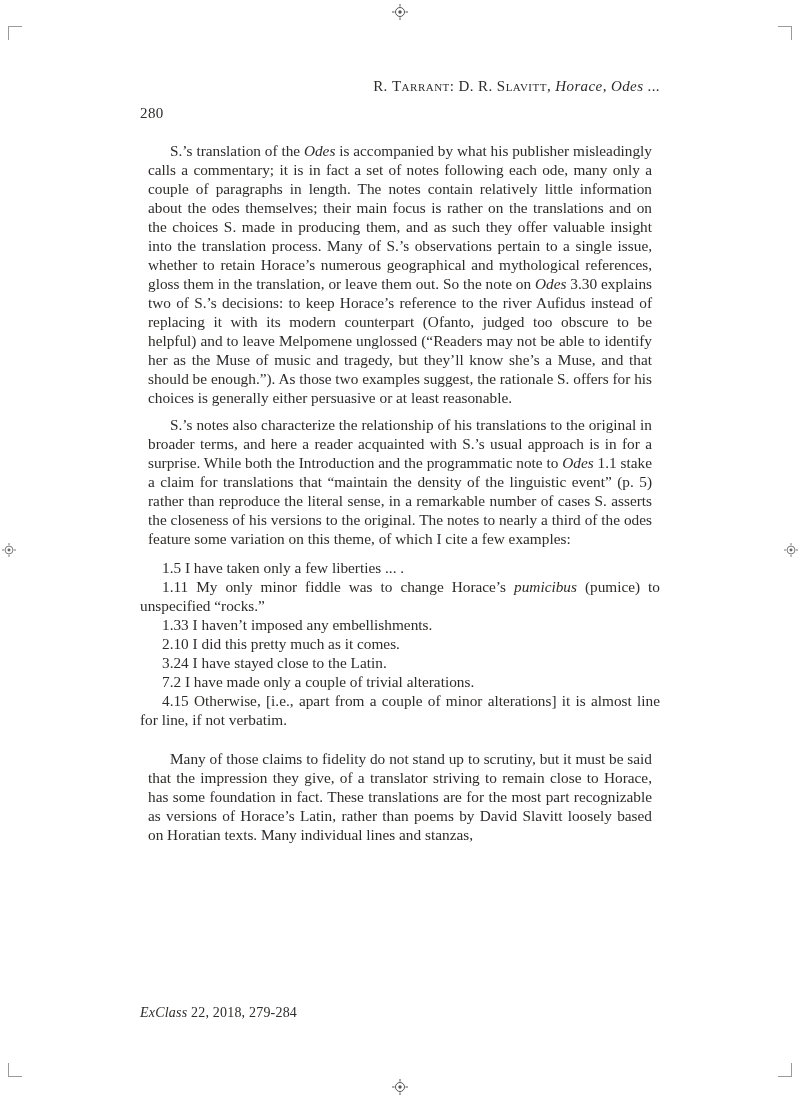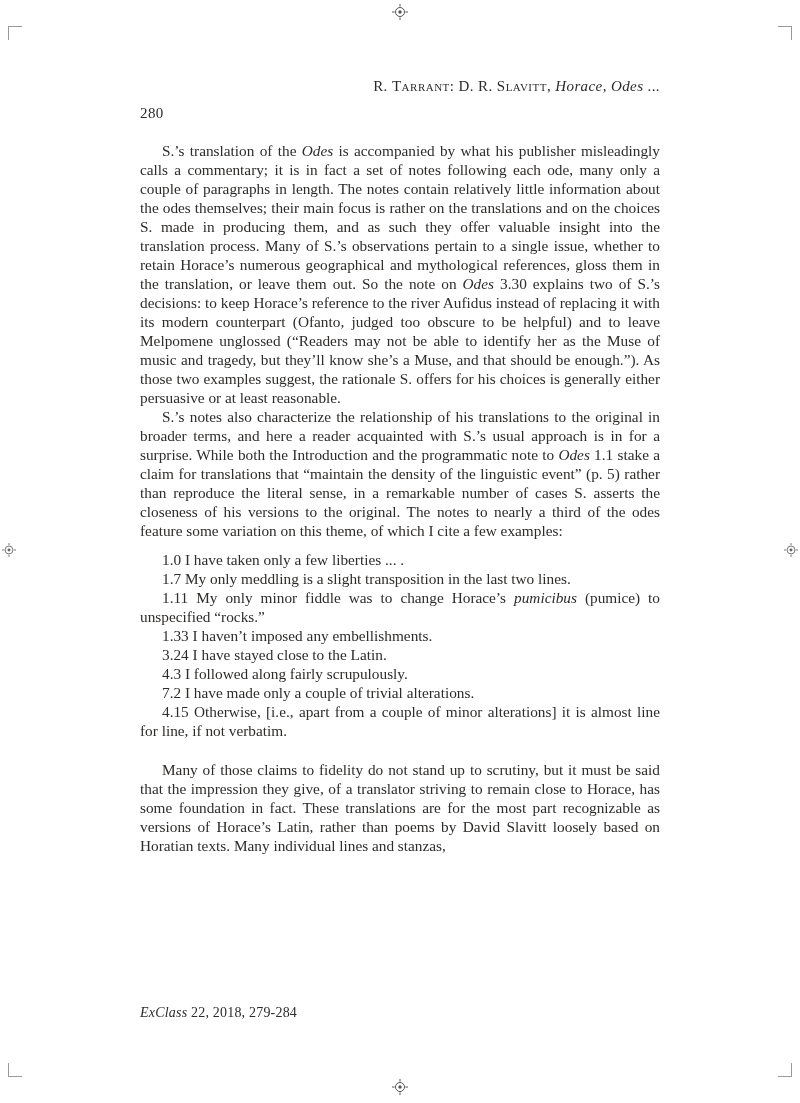--- a/index.html
+++ b/index.html
@@ -25,21 +25,21 @@
   .textblock{
     position:absolute;left:140px;top:78px;width:520px;
   }
   .running-head{
     position:relative;height:20px;
     font-size:15px;letter-spacing:.4px;
   }
   .running-head .pagenum{position:absolute;left:0;top:0;margin-top:27px;}
   .running-head .title{display:block;text-align:right;}
   .body-text{margin-top:43px;font-size:15.3px;line-height:19px;text-align:justify;}
-  .para{margin:0;text-indent:22px;font-family:Liberation Serif, serif;}
+  .para{margin:8px;text-indent:22px;font-family:Liberation Serif, serif;}
   .quotes{margin-top:10px;}
   .quote-item{margin:0;text-indent:22px;}
   .para.after-quotes{margin-top:20px;}
   .it{font-style:italic;}
   .sc{font-variant:small-caps;letter-spacing:.5px;}
   .footer{
     position:absolute;left:140px;top:1005px;
     font-size:14px;letter-spacing:.2px;
   }
 </style>
@@ -99,26 +99,25 @@
     <div class="running-head">
       <span class="pagenum">280</span>
       <span class="title"><span>R. </span><span class="sc">Tarrant</span><span>: D. R. </span><span class="sc">Slavitt</span><span>, </span><span class="it">Horace</span><span>, </span><span class="it">Odes</span><span> ...</span></span>
     </div>
 
     <div class="body-text">
       <p class="para"><span>S.’s translation of the </span><span class="it">Odes</span><span> is accompanied by what his publisher misleadingly calls a commentary; it is in fact a set of notes following each ode, many only a couple of paragraphs in length. The notes contain relatively little information about the odes themselves; their main focus is rather on the translations and on the choices S. made in producing them, and as such they offer valuable insight into the translation process. Many of S.’s observations pertain to a single issue, whether to retain Horace’s numerous geographical and mythological references, gloss them in the translation, or leave them out. So the note on </span><span class="it">Odes</span><span> 3.30 explains two of S.’s decisions: to keep Horace’s reference to the river Aufidus instead of replacing it with its modern counterpart (Ofanto, judged too obscure to be helpful) and to leave Melpomene unglossed (“Readers may not be able to identify her as the Muse of music and tragedy, but they’ll know she’s a Muse, and that should be enough.”). As those two examples suggest, the rationale S. offers for his choices is generally either persuasive or at least reasonable.</span></p>
       <p class="para"><span>S.’s notes also characterize the relationship of his translations to the original in broader terms, and here a reader acquainted with S.’s usual approach is in for a surprise. While both the Introduction and the programmatic note to </span><span class="it">Odes</span><span> 1.1 stake a claim for translations that “maintain the density of the linguistic event” (p. 5) rather than reproduce the literal sense, in a remarkable number of cases S. asserts the closeness of his versions to the original. The notes to nearly a third of the odes feature some variation on this theme, of which I cite a few examples:</span></p>
 
       <div class="quotes">
-        <p class="quote-item"><span>1.0 I have taken only a few liberties ... .</span></p>
-        <p class="quote-item"><span>1.7 My only meddling is a slight transposition in the last two lines.</span></p>
+        <p class="quote-item"><span>1.5 I have taken only a few liberties ... .</span></p>
         <p class="quote-item"><span>1.11 My only minor fiddle was to change Horace’s </span><span class="it">pumicibus</span><span> (pumice) to unspecified “rocks.”</span></p>
         <p class="quote-item"><span>1.33 I haven’t imposed any embellishments.</span></p>
+        <p class="quote-item"><span>2.10 I did this pretty much as it comes.</span></p>
         <p class="quote-item"><span>3.24 I have stayed close to the Latin.</span></p>
-        <p class="quote-item"><span>4.3 I followed along fairly scrupulously.</span></p>
         <p class="quote-item"><span>7.2 I have made only a couple of trivial alterations.</span></p>
         <p class="quote-item"><span>4.15 Otherwise, [i.e., apart from a couple of minor alterations] it is almost line for line, if not verbatim.</span></p>
       </div>
 
       <p class="para after-quotes"><span>Many of those claims to fidelity do not stand up to scrutiny, but it must be said that the impression they give, of a translator striving to remain close to Horace, has some foundation in fact. These translations are for the most part recognizable as versions of Horace’s Latin, rather than poems by David Slavitt loosely based on Horatian texts. Many individual lines and stanzas,</span></p>
     </div>
 
   </div>
 
   <div class="footer"><span class="it">ExClass</span><span> 22, 2018, 279-284</span></div>

